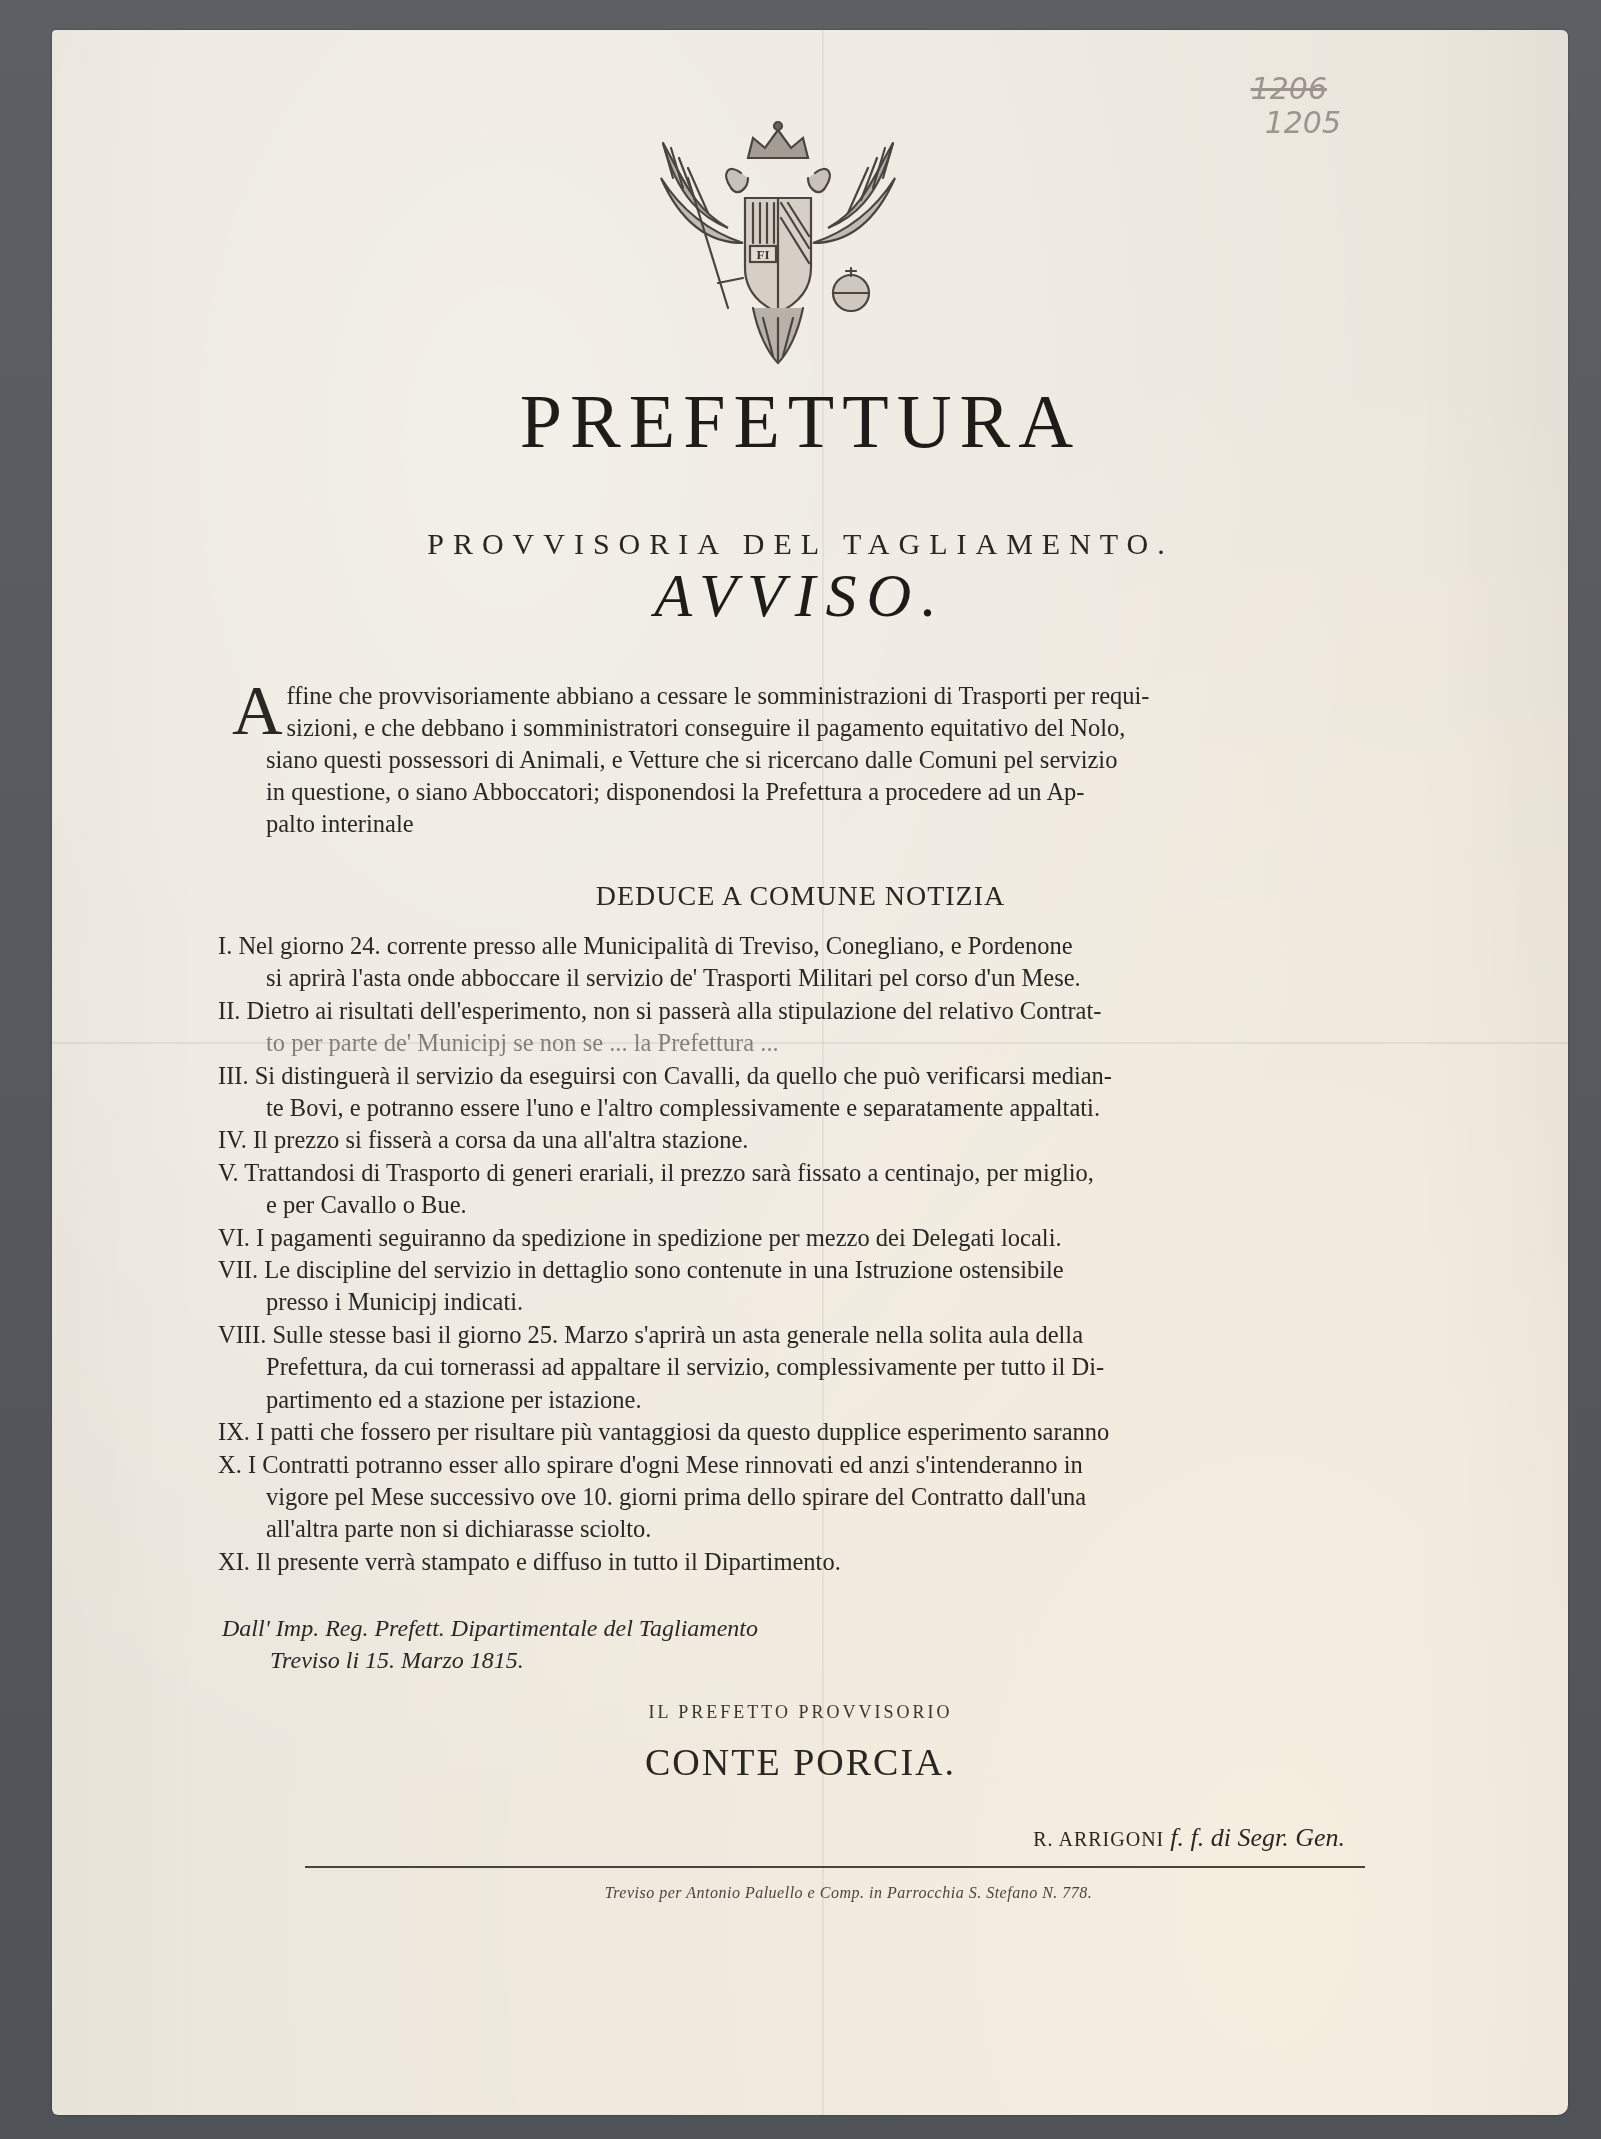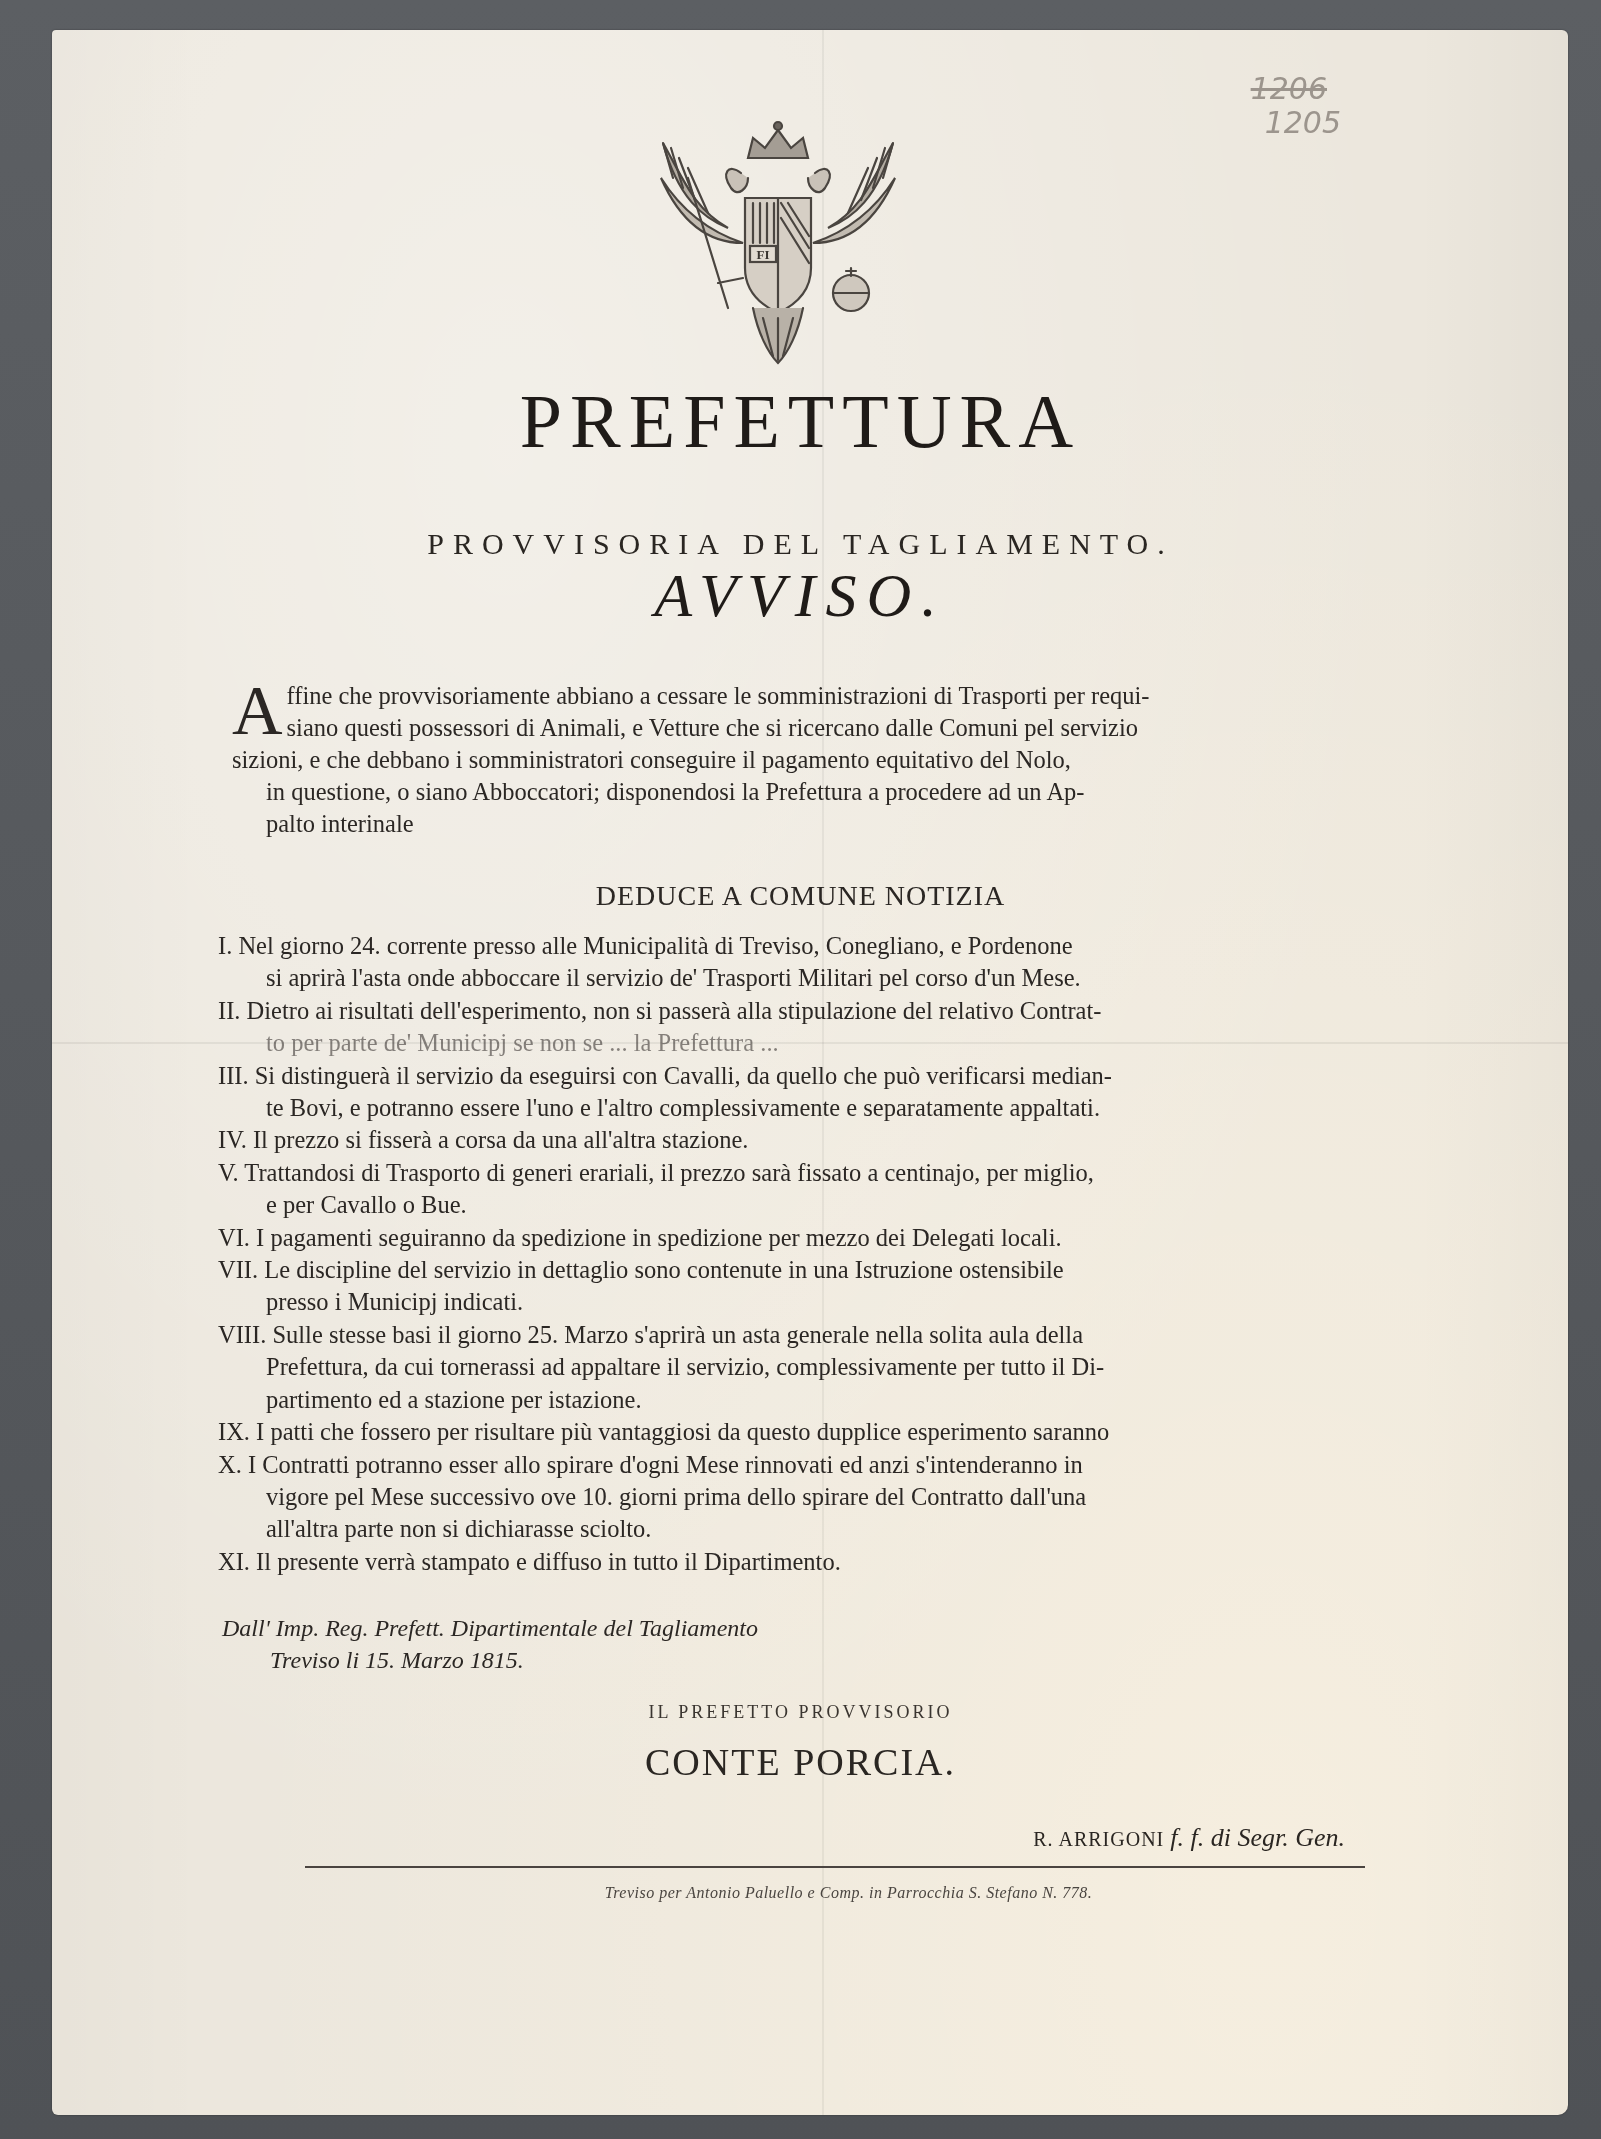--- a/index.html
+++ b/index.html
@@ -155,22 +155,22 @@
   </svg>
 </div>
 
 <div class="title">PREFETTURA</div>
 <div class="subtitle">PROVVISORIA DEL TAGLIAMENTO.</div>
 <div class="avviso">AVVISO.</div>
 
 <div class="intro">
   <span class="dropcap">A</span>
   <span class="line">ffine che provvisoriamente abbiano a cessare le somministrazioni di Trasporti per requi-</span>
+  <span class="line">sizioni, e che debbano i somministratori conseguire il pagamento equitativo del Nolo,</span>
   <span class="line indent">siano questi possessori di Animali, e Vetture che si ricercano dalle Comuni pel servizio</span>
-  <span class="line">sizioni, e che debbano i somministratori conseguire il pagamento equitativo del Nolo,</span>
   <span class="line indent">in questione, o siano Abboccatori; disponendosi la Prefettura a procedere ad un Ap-</span>
   <span class="line indent">palto interinale</span>
 </div>
 
 <div class="deduce">DEDUCE A COMUNE NOTIZIA</div>
 
 <div class="items">
   <div class="item">
     <span class="l"><span>I.</span> <span>Nel giorno 24. corrente presso alle Municipalità di Treviso, Conegliano, e Pordenone</span></span>
     <span class="l cont">si aprirà l'asta onde abboccare il servizio de' Trasporti Militari pel corso d'un Mese.</span>

